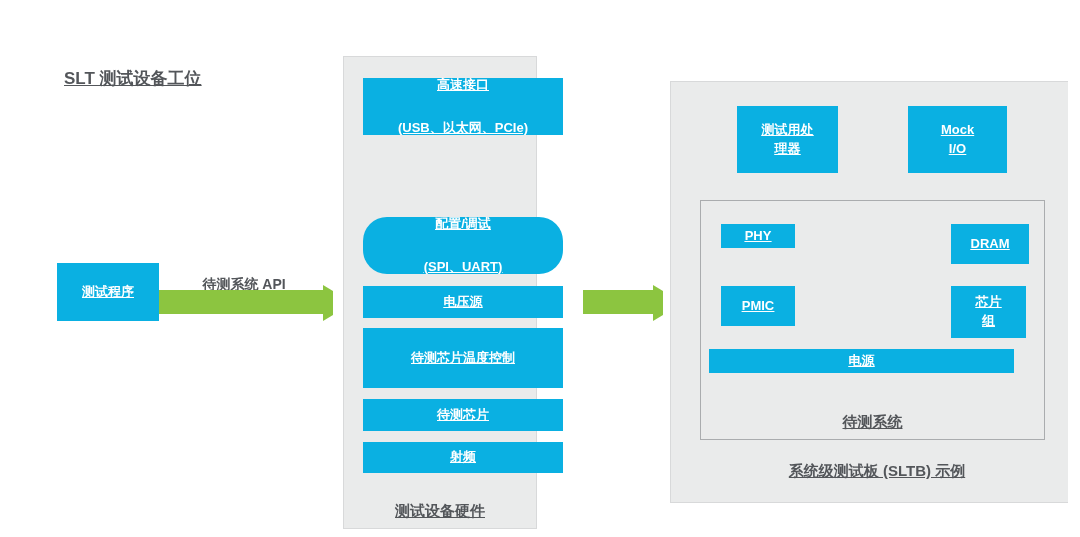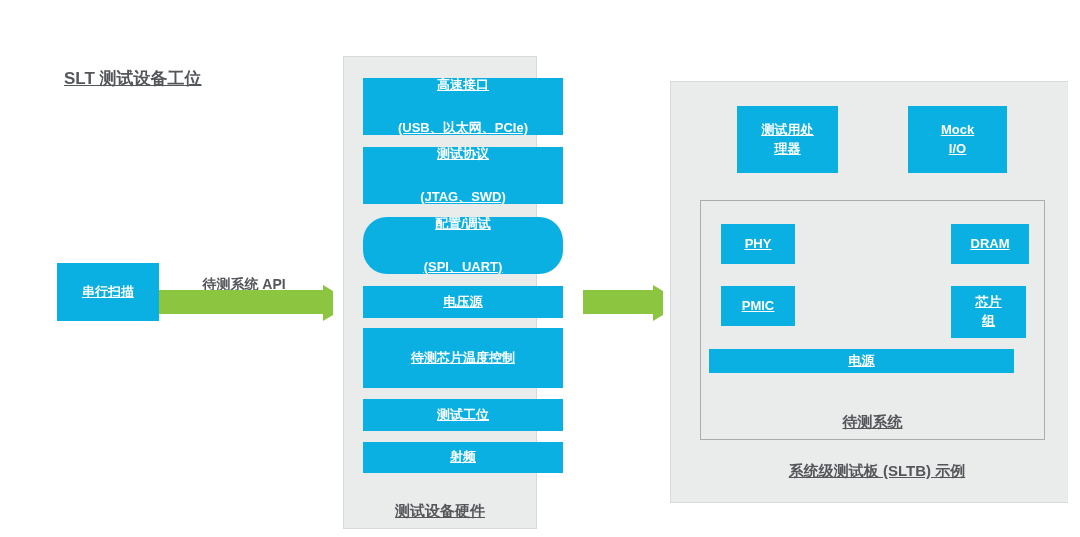--- a/index.html
+++ b/index.html
@@ -69,67 +69,63 @@
   .equipment-label{top:433px;}
   .sltb-label{top:368px;}
 
   .proc{left:66px;top:24px;width:101px;height:67px;}
   .mock{left:237px;top:24px;width:99px;height:67px;}
 
   .dut-board{
     position:absolute;left:29px;top:118px;width:345px;height:240px;
     border:1px solid var(--board_border);
   }
-  .phy{left:20px;top:23px;width:74px;height:40px;}
+  .phy{left:20px;top:23px;width:74px;height:24px;}
   .pmic{left:20px;top:85px;width:74px;height:40px;}
   .dut{left:109px;top:19px;width:127px;height:111px;}
   .dram{left:250px;top:23px;width:78px;height:40px;}
   .chipset{left:250px;top:85px;width:75px;height:52px;}
   .power{left:8px;top:148px;width:305px;height:23px;}
   .board-label{
     position:absolute;left:0;right:0;top:200px;text-align:center;
     font-size:15px;font-weight:bold;color:var(--text_dark);
   }
 </style>
 </head>
 <body>
 
 <div class="canvas">
 
   <h1 class="title">SLT 测试设备工位</h1>
 
   <div class="box cyan program">
-    <span>串行扫描</span>
+    <span>测试程序</span>
   </div>
 
   <div class="arrow-label">待测系统 API</div>
   <div class="arrow-line a1"></div>
   <div class="arrow-head a1h"></div>
 
   <section class="panel equipment">
     <div class="box cyan eq eq-b1">
       <span>高速接口</span>
       <span>(USB、以太网、PCIe)</span>
-    </div>
-    <div class="box cyan eq eq-b2">
-      <span>测试协议</span>
-      <span>(JTAG、SWD)</span>
     </div>
     <div class="box cyan eq eq-b3">
       <span>配置/调试</span>
       <span>(SPI、UART)</span>
     </div>
     <div class="box cyan eq eq-b4">
       <span>电压源</span>
     </div>
     <div class="box cyan eq eq-b5">
       <span>待测芯片温度控制</span>
     </div>
     <div class="box cyan eq eq-b6">
-      <span>测试工位</span>
+      <span>待测芯片</span>
     </div>
     <div class="box cyan eq eq-b7">
       <span>射频</span>
     </div>
     <div class="panel-label equipment-label">测试设备硬件</div>
   </section>
 
   <div class="arrow-line a2"></div>
   <div class="arrow-head a2h"></div>
 

